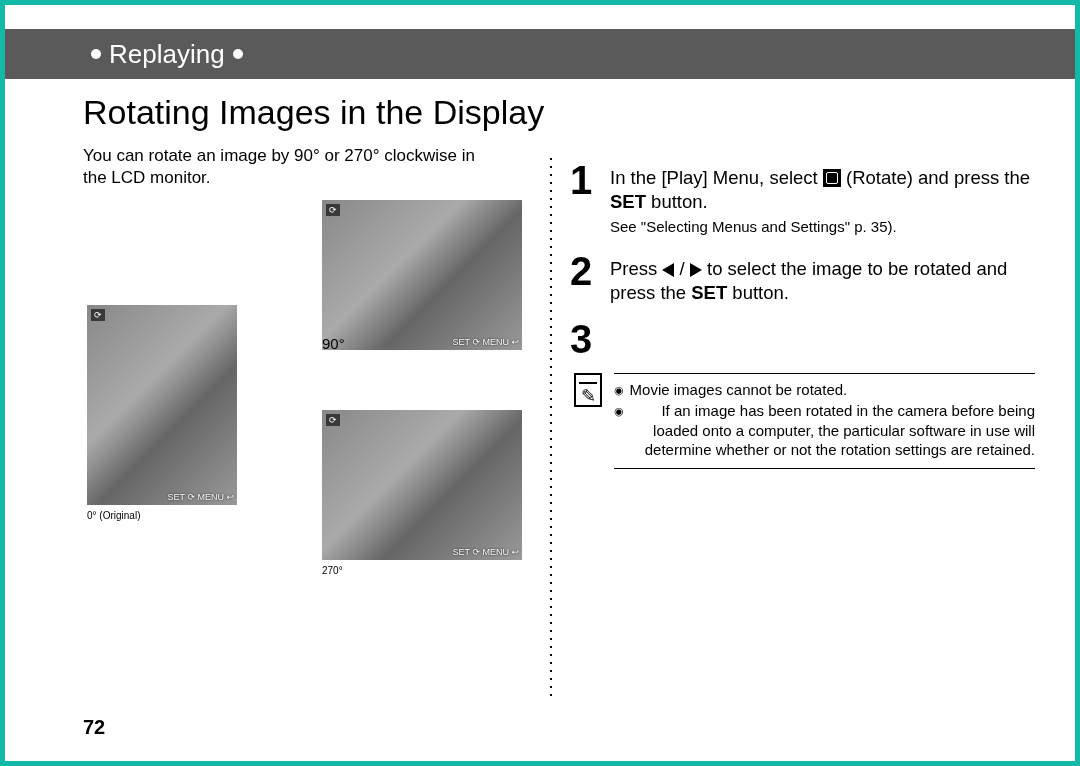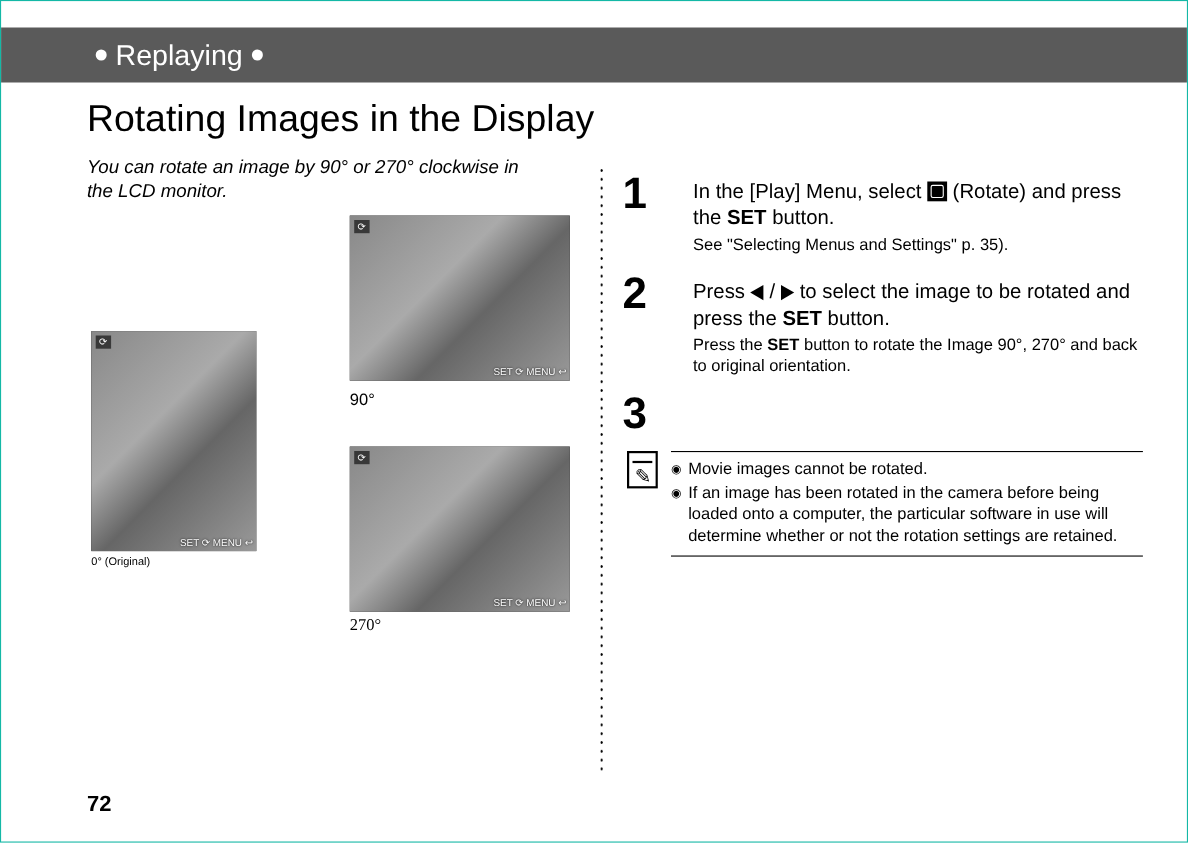--- a/index.html
+++ b/index.html
@@ -9,21 +9,21 @@
     width: 1080px;
     height: 766px;
     overflow: hidden;
     position: relative;
   }
   .page {
     position: relative;
     width: 1080px;
     height: 766px;
     background: #fff;
-    border: 1px solid #14b8a6;
+    border: 5px solid #14b8a6;
   }
   .top-bar {
     position: absolute;
     top: 24px;
     left: 0;
     right: 0;
     height: 50px;
     background: #5a5a5a;
     color: #fff;
     display: flex;
@@ -49,21 +49,20 @@
     color: #000;
   }
   .intro {
     position: absolute;
     top: 140px;
     left: 78px;
     width: 420px;
     font-size: 17px;
     line-height: 1.3;
     color: #000;
-    font-style: italic;
   }
   .thumb {
     position: absolute;
     background: #000;
     display: flex;
     align-items: center;
     justify-content: center;
   }
   .thumb .img-inner {
     background: linear-gradient(135deg, #888 0%, #aaa 40%, #666 60%, #999 100%);
@@ -84,22 +83,22 @@
     bottom: 3px; right: 3px;
     color: #fff;
     font-size: 9px;
     text-shadow: 0 0 2px #000;
   }
   .thumb0 { top: 300px; left: 82px; width: 150px; height: 200px; }
   .thumb0 .img-inner { width: 150px; height: 200px; }
   .thumb90 { top: 195px; left: 317px; width: 200px; height: 150px; }
   .thumb270 { top: 405px; left: 317px; width: 200px; height: 150px; }
   .caption0 { position: absolute; top: 505px; left: 82px; font-size: 10px; }
-  .caption90 { position: absolute; top: 354px; left: 317px; font-size: 15px; }
-  .caption270 { position: absolute; top: 560px; left: 317px; font-size: 15px; font-family: Liberation Serif, serif; }
+  .caption90 { position: absolute; top: 330px; left: 317px; font-size: 15px; }
+  .caption270 { position: absolute; top: 560px; left: 317px; font-size: 10px; }
 
   .dots-vertical {
     position: absolute;
     top: 150px;
     left: 545px;
     bottom: 60px;
     width: 2px;
     background-image: radial-gradient(circle, #000 1px, transparent 1.2px);
     background-size: 2px 8px;
     background-repeat: repeat-y;
@@ -119,21 +118,20 @@
     font-size: 40px;
     font-weight: bold;
     width: 40px;
     line-height: 1;
     flex-shrink: 0;
   }
   .stepbody {
     padding-top: 6px;
     font-size: 18.5px;
     line-height: 1.3;
-    margin-left: 24px;
   }
   .stepbody .sub {
     font-size: 15px;
     margin-top: 4px;
     line-height: 1.25;
   }
   .icon-small {
     display: inline-block;
     width: 18px;
     height: 18px;
@@ -193,20 +191,21 @@
     flex:1;
     font-size:15px;
     line-height:1.3;
     border-top: 1px solid #000;
     border-bottom: 1px solid #000;
     padding: 6px 0;
   }
   .note-list .note-item {
     display:flex;
     margin-bottom:2px;
+    text-align:right;
   }
   .note-list .note-item::before{
     content:"◉";
     font-size:11px;
     margin-right:6px;
     margin-top:3px;
   }
   .pagenum {
     position:absolute;
     bottom:22px;
@@ -263,23 +262,20 @@
       <div class="stepbody">
         <span>In the [Play] Menu, select </span><span class="icon-small"></span><span> (Rotate) and press the </span><b>SET</b><span> button.</span>
         <div class="sub">See "Selecting Menus and Settings" p. 35).</div>
       </div>
     </div>
 
     <div class="step">
       <div class="stepnum">2</div>
       <div class="stepbody">
         <span>Press </span><span class="tri-l"></span><span> / </span><span class="tri-r"></span><span> to select the image to be rotated and press the </span><b>SET</b><span> button.</span>
-        <div class="sub">
-          <span>Press the </span><b>SET</b><span> button to rotate the Image 90°, 270° and back to original orientation.</span>
-        </div>
       </div>
     </div>
 
     <div class="step">
       <div class="stepnum">3</div>
     </div>
 
     <div class="notebox">
       <div class="note-icon"></div>
       <div class="note-list">

